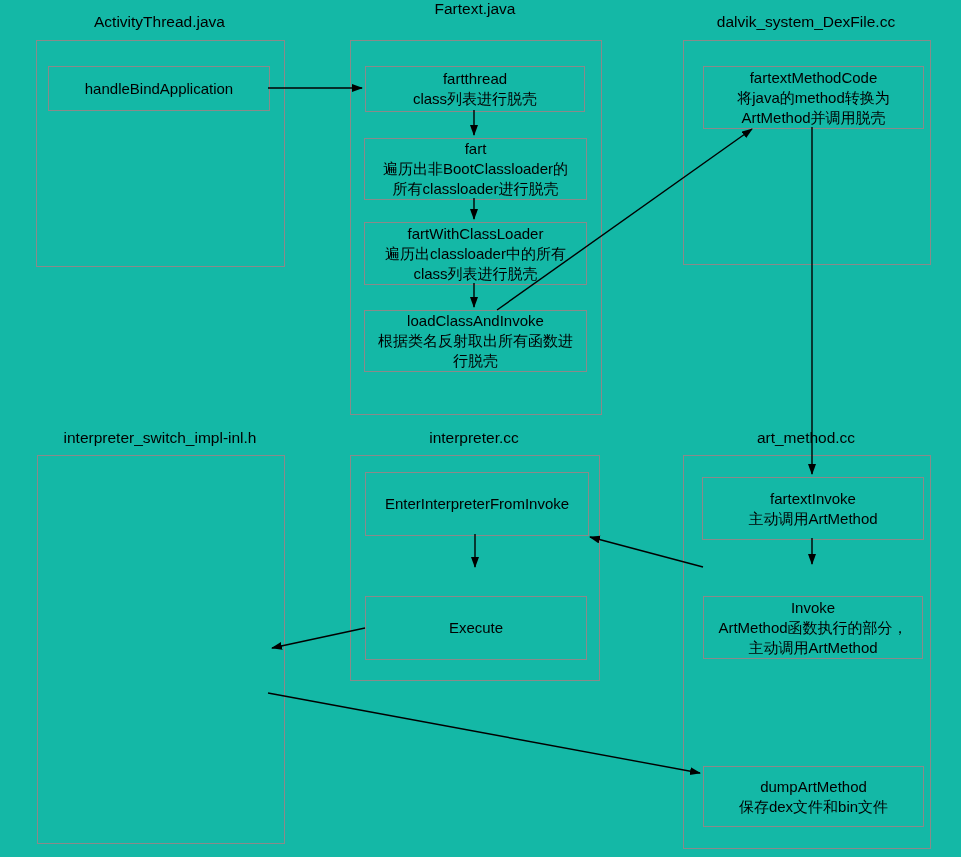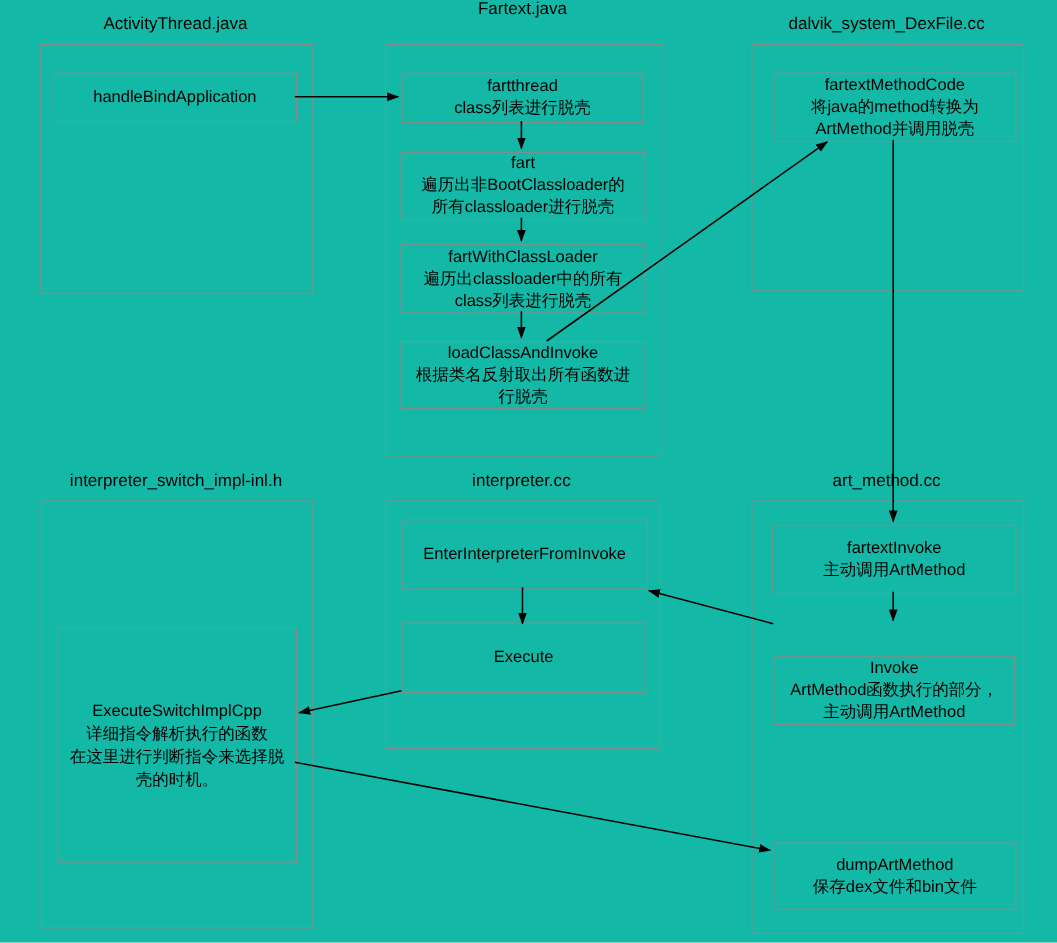--- a/index.html
+++ b/index.html
@@ -68,32 +68,26 @@
     <div class="ln">根据类名反射取出所有函数进</div>
     <div class="ln">行脱壳</div>
   </div>
 
   <div class="node" style="left:703px;top:66px;width:219px;height:61px">
     <div class="ln">fartextMethodCode</div>
     <div class="ln">将java的method转换为</div>
     <div class="ln">ArtMethod并调用脱壳</div>
   </div>
 
-  <div class="node" style="left:52px;top:570px;width:216px;height:213px;line-height:21px">
-    <div class="ln">ExecuteSwitchImplCpp</div>
-    <div class="ln">详细指令解析执行的函数</div>
-    <div class="ln">在这里进行判断指令来选择脱</div>
-    <div class="ln">壳的时机。</div>
-  </div>
 
   <div class="node" style="left:365px;top:472px;width:222px;height:62px">
     <div class="ln">EnterInterpreterFromInvoke</div>
   </div>
 
-  <div class="node" style="left:365px;top:566px;width:220px;height:62px">
+  <div class="node" style="left:365px;top:596px;width:220px;height:62px">
     <div class="ln">Execute</div>
   </div>
 
   <div class="node" style="left:702px;top:477px;width:220px;height:61px">
     <div class="ln">fartextInvoke</div>
     <div class="ln">主动调用ArtMethod</div>
   </div>
 
   <div class="node" style="left:703px;top:596px;width:218px;height:61px">
     <div class="ln">Invoke</div>

